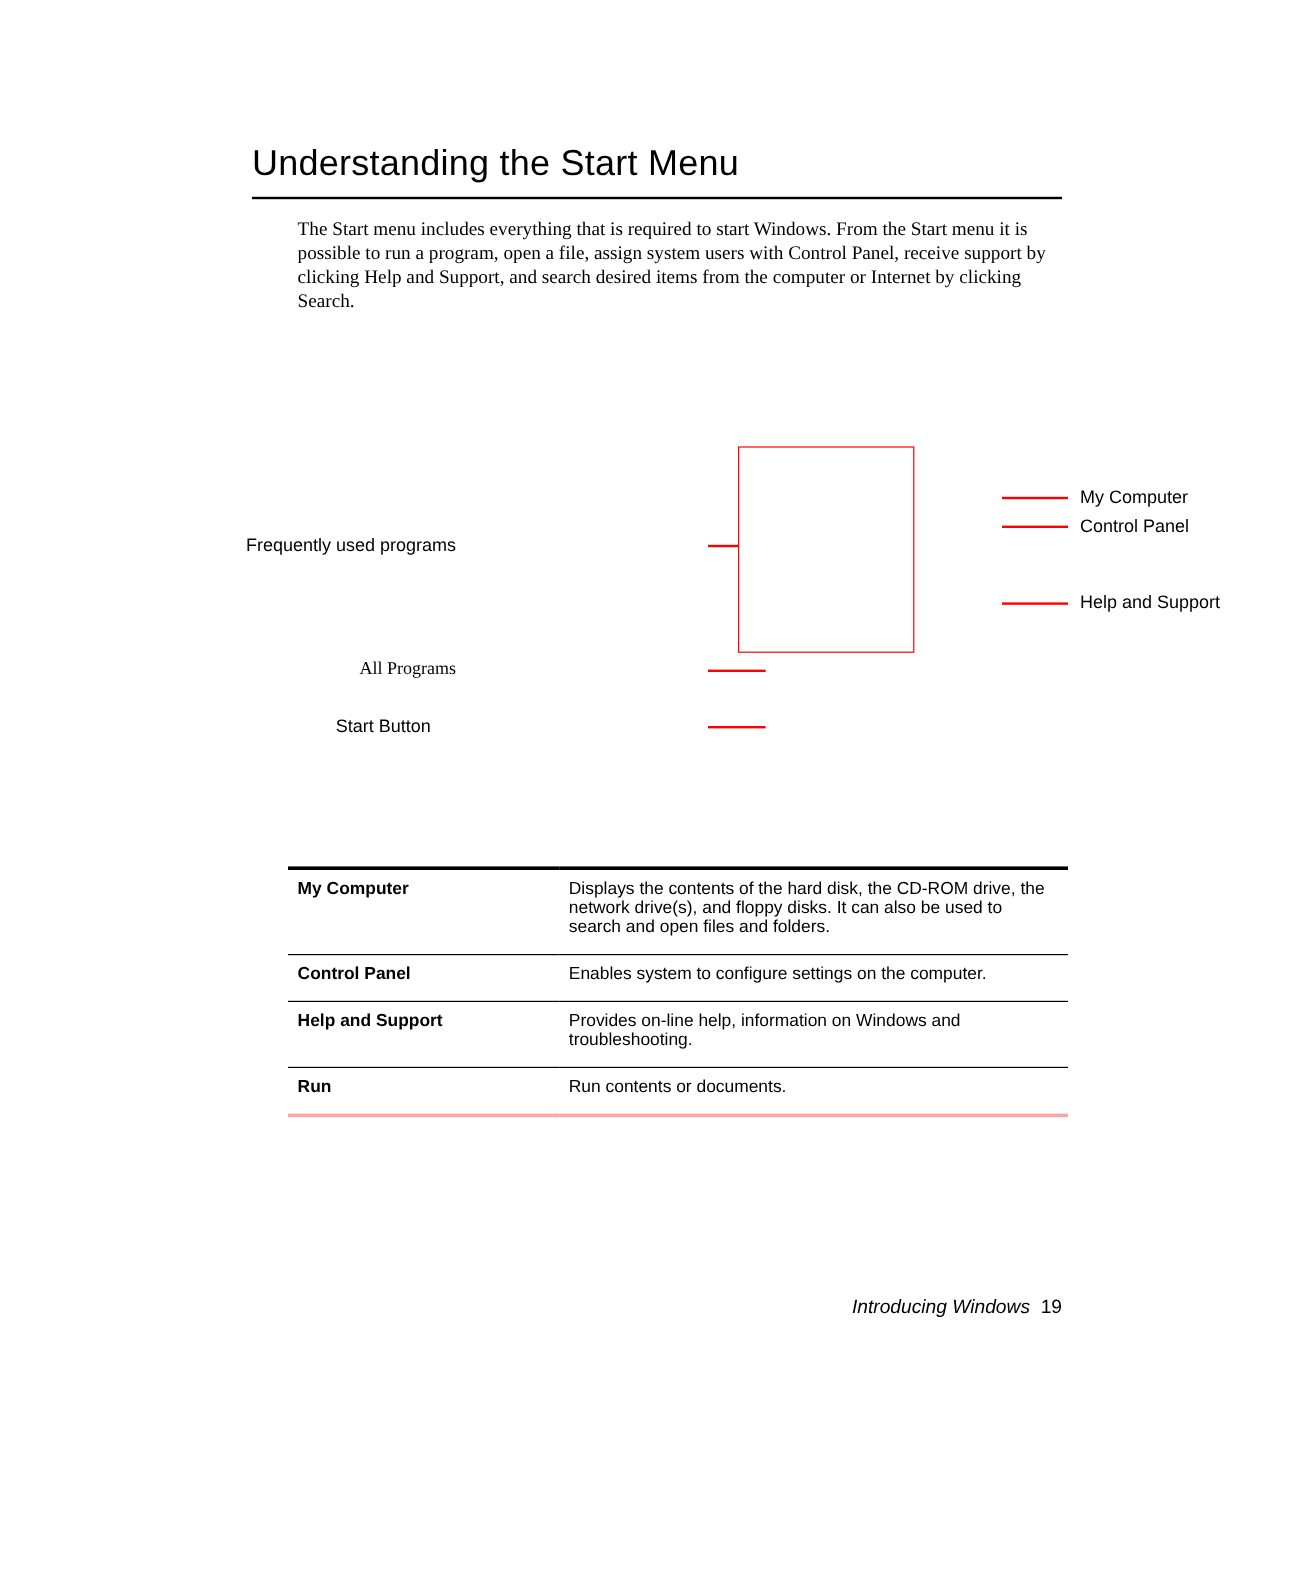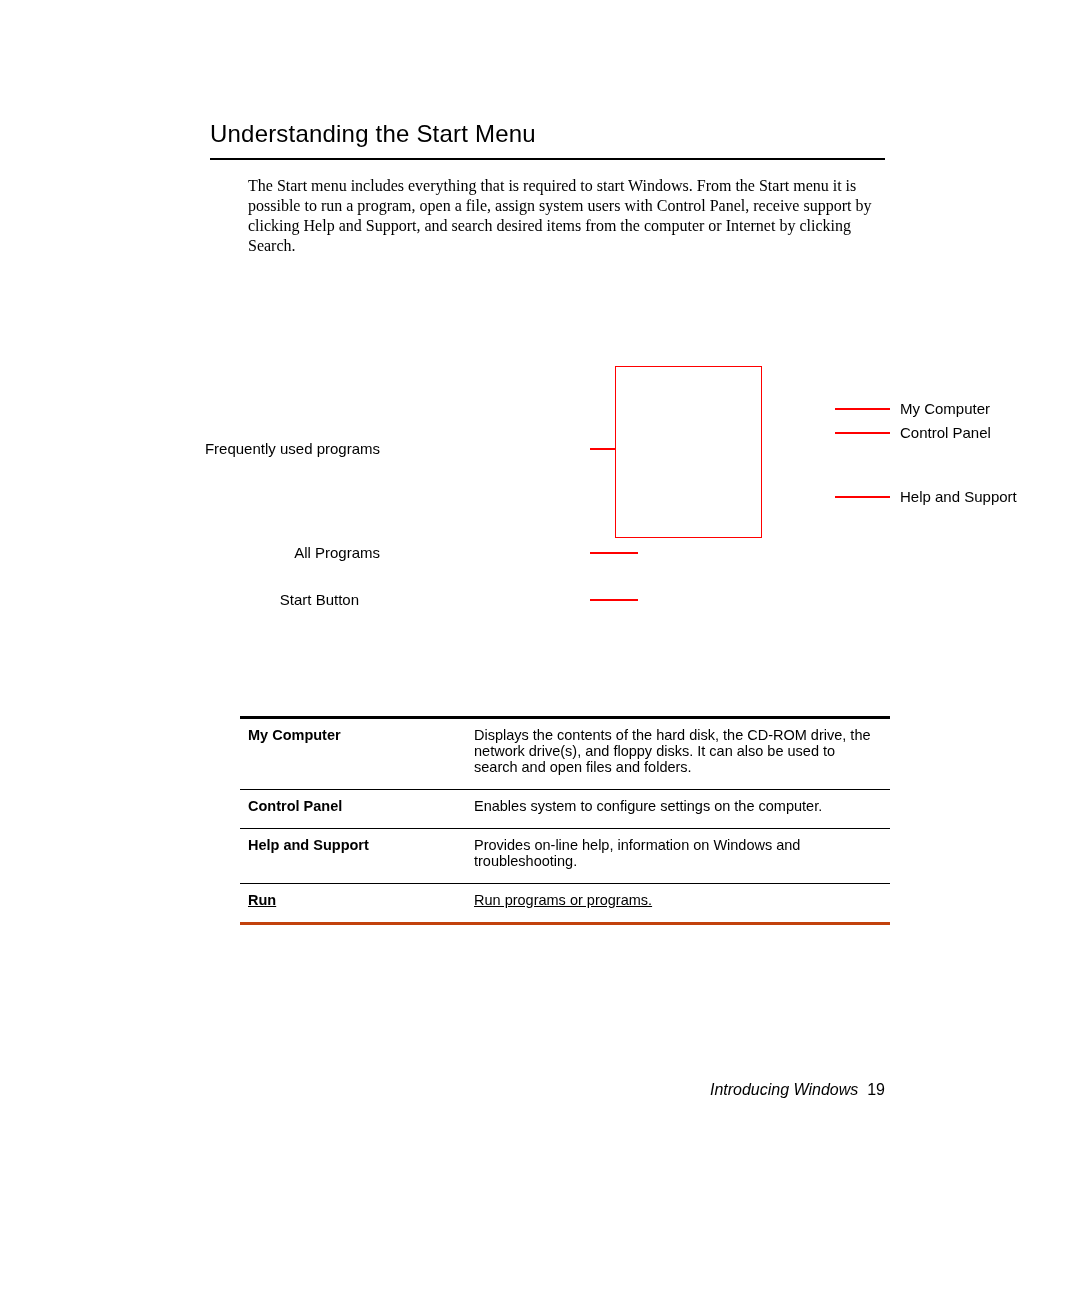--- a/index.html
+++ b/index.html
@@ -11,21 +11,21 @@
     width: 1080px;
     height: 1309px;
     position: relative;
   }
   .page {
     padding: 120px 195px 0 210px;
   }
   h1.page-title {
     font-family: Arial, Helvetica, sans-serif;
     font-weight: 400;
-    font-size: 24px;
+    font-size: 30px;
     margin: 0 0 10px 0;
     letter-spacing: 0.2px;
   }
   .title-underline {
     border: none;
     border-top: 2px solid #000;
     margin: 0 0 16px 0;
   }
   .intro {
     font-family: "Times New Roman", Times, serif;
@@ -76,22 +76,21 @@
     border-collapse: collapse;
     width: 650px;
     margin-left: 30px;
     font-family: Arial, Helvetica, sans-serif;
     font-size: 14.5px;
   }
   table.def-table tr:first-child td {
     border-top: 3px solid #000;
   }
   table.def-table tr:last-child td {
-    border-bottom: 3px solid #c2410c;
-    text-decoration: underline;
+    border-bottom: 3px solid #fca5a5;
   }
   table.def-table td {
     border-bottom: 1px solid #000;
     padding: 8px 8px 14px 8px;
     vertical-align: top;
   }
   table.def-table td.term {
     font-weight: bold;
     width: 210px;
   }
@@ -103,21 +102,21 @@
   <h1 class="page-title">Understanding the Start Menu</h1>
   <hr class="title-underline">
   <p class="intro">The Start menu includes everything that is required to start Windows. From the Start menu it is possible to run a program, open a file, assign system users with Control Panel, receive support by clicking Help and Support, and search desired items from the computer or Internet by clicking Search.</p>
 
   <div class="diagram">
     <div class="d-box"></div>
 
     <div class="d-label" style="right:505px; top:74px; text-align:right;">Frequently used programs</div>
     <div class="d-line" style="left:380px; top:82px; width:25px;"></div>
 
-    <div class="d-label" style="right:505px; top:178px; text-align:right;">All Programs</div>
+    <div class="d-label" style="right:505px; top:178px; text-align:right;font-family:Liberation Serif, serif;">All Programs</div>
     <div class="d-line" style="left:380px; top:186px; width:48px;"></div>
 
     <div class="d-label" style="right:526px; top:225px; text-align:center;">Start Button</div>
     <div class="d-line" style="left:380px; top:233px; width:48px;"></div>
 
     <div class="d-line" style="left:625px; top:42px; width:55px;"></div>
     <div class="d-label" style="left:690px; top:34px;">My Computer</div>
 
     <div class="d-line" style="left:625px; top:66px; width:55px;"></div>
     <div class="d-label" style="left:690px; top:58px;">Control Panel</div>
@@ -135,21 +134,21 @@
     <tr>
       <td class="term">Control Panel</td>
       <td>Enables system to configure settings on the computer.</td>
     </tr>
     <tr>
       <td class="term">Help and Support</td>
       <td>Provides on-line help, information on Windows and troubleshooting.</td>
     </tr>
     <tr>
       <td class="term">Run</td>
-      <td>Run programs or programs.</td>
+      <td>Run contents or documents.</td>
     </tr>
   </tbody>
     </table>
 </div>
 
 <div class="footer">
   <span>Introducing Windows</span>&nbsp;&nbsp;<span style="font-style:normal;">19</span>
 </div>
 
 </body></html>

